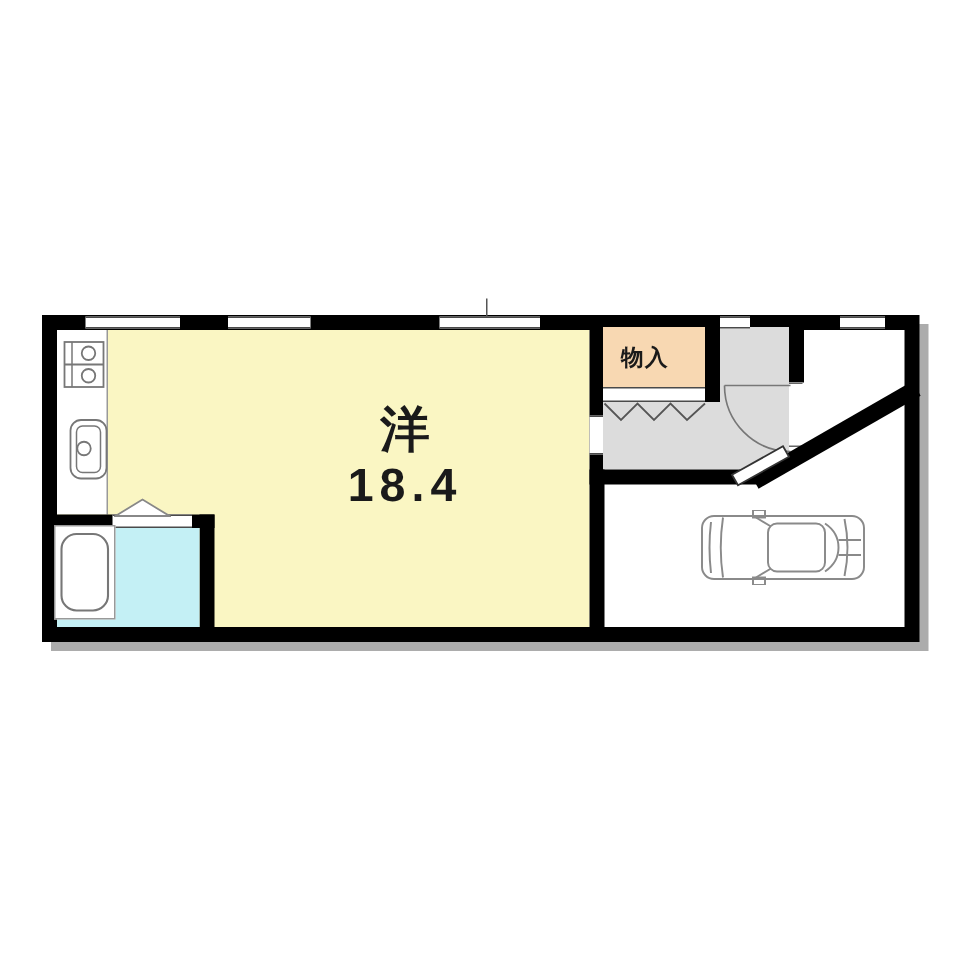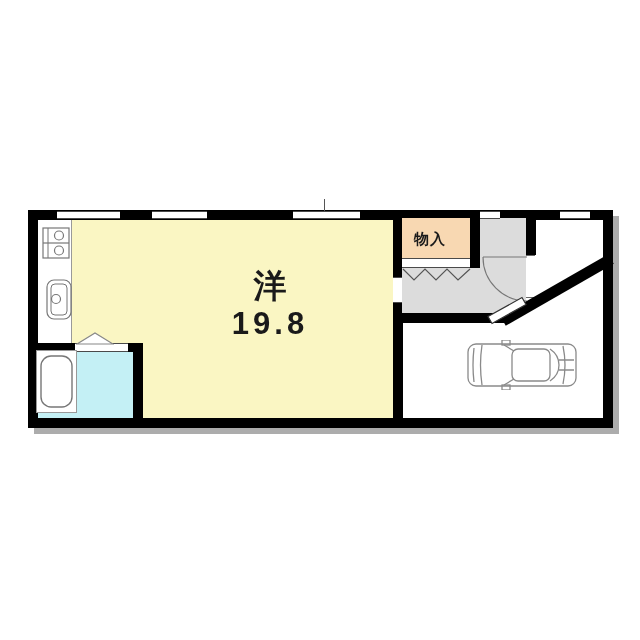--- a/index.html
+++ b/index.html
@@ -117,16 +117,16 @@
 
   <div class="abs window" style="left:57px;top:211px;width:63px;height:8px;"></div>
   <div class="abs window" style="left:152px;top:211px;width:55px;height:8px;"></div>
   <div class="abs window" style="left:293px;top:211px;width:67px;height:8px;"></div>
   <div class="abs" style="left:324px;top:199px;width:1px;height:12px;background:#555;"></div>
   <div class="abs window" style="left:480px;top:211px;width:20px;height:8px;"></div>
   <div class="abs window" style="left:560px;top:211px;width:30px;height:8px;"></div>
 
   <div class="abs txt" style="left:150px;top:266px;width:240px;">
     <div style="font-size:33px;line-height:40px;font-weight:600;">洋</div>
-    <div style="font-size:31px;line-height:36px;font-weight:600;letter-spacing:4px;">19.8</div>
+    <div style="font-size:31px;line-height:36px;font-weight:600;letter-spacing:4px;">18.4</div>
   </div>
 
 </div>
 
 </body></html>

